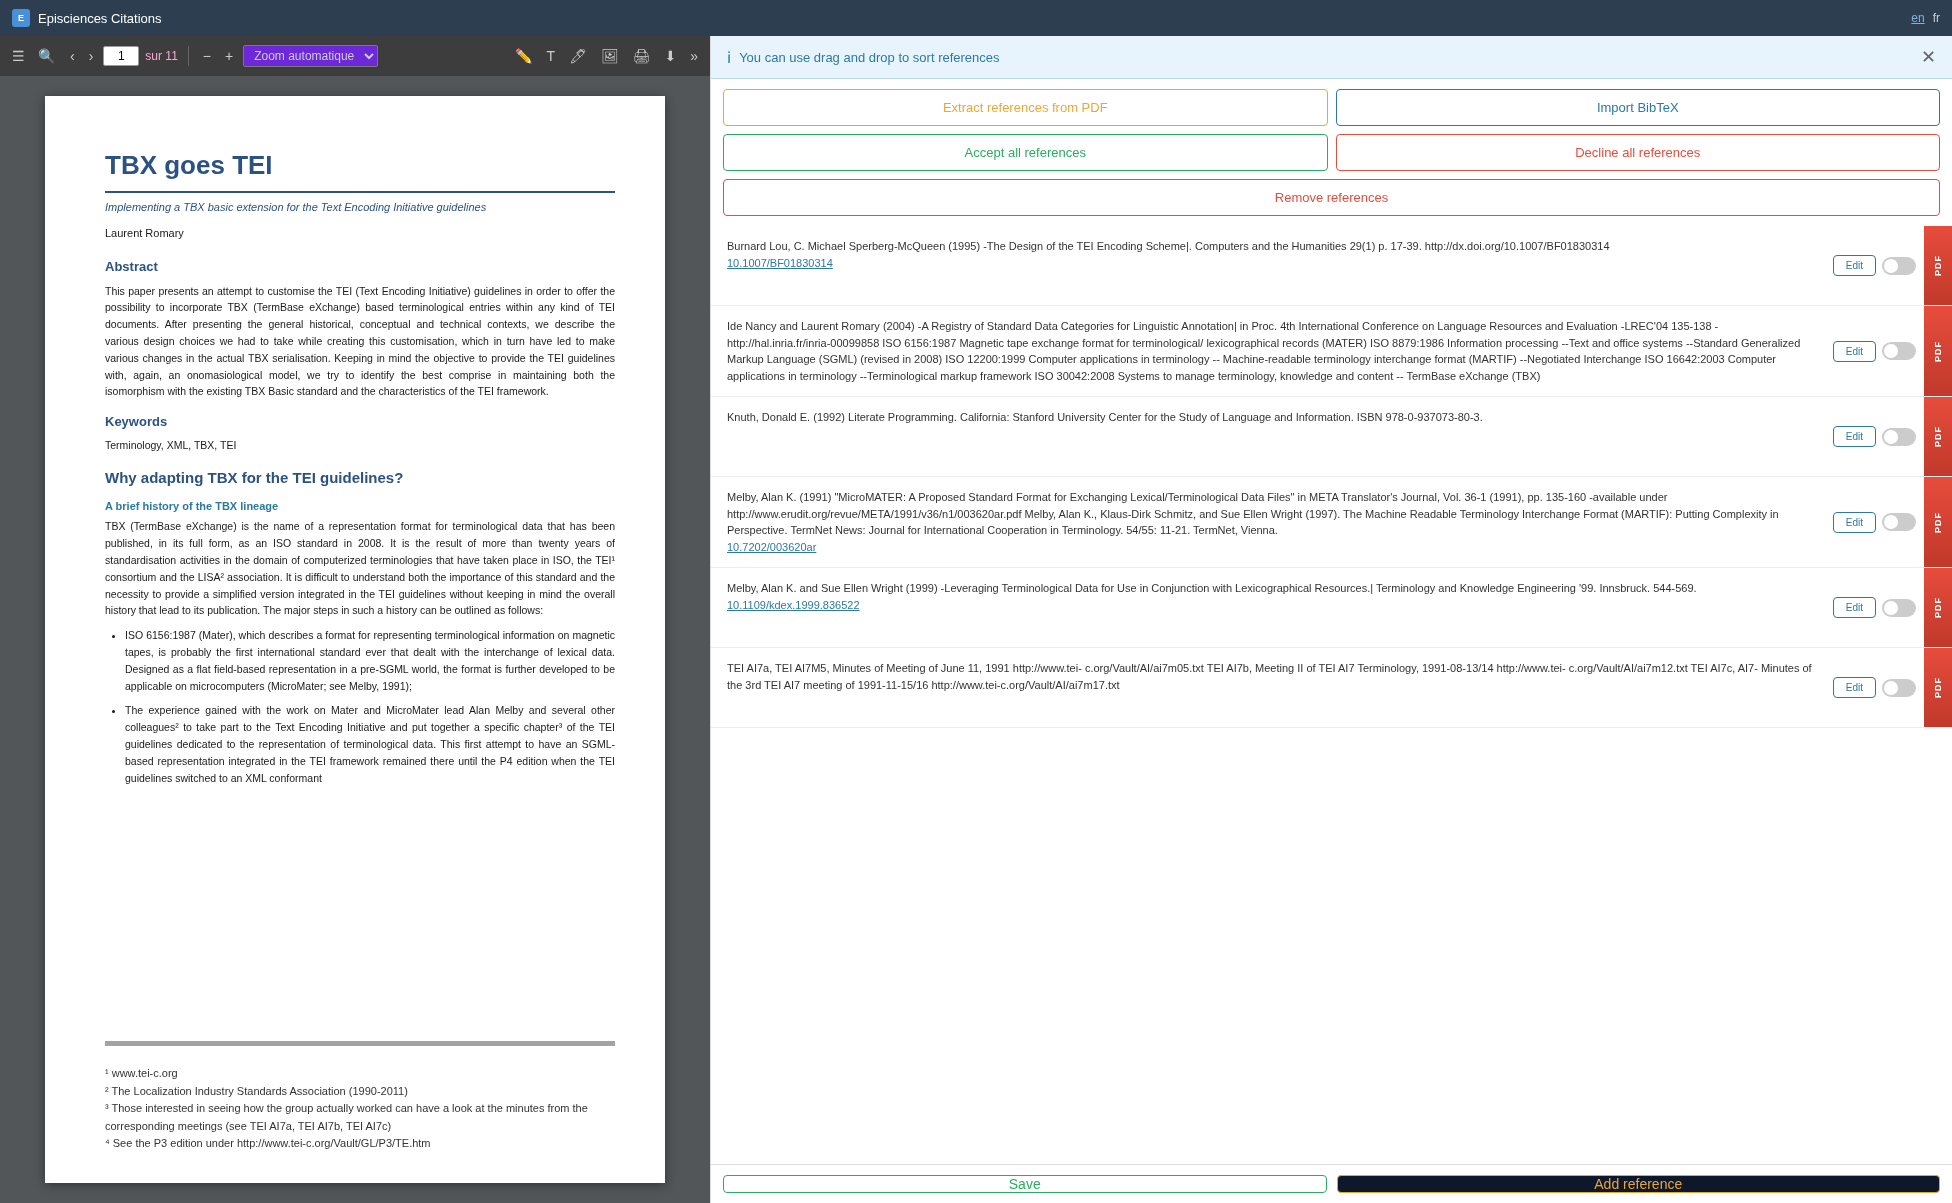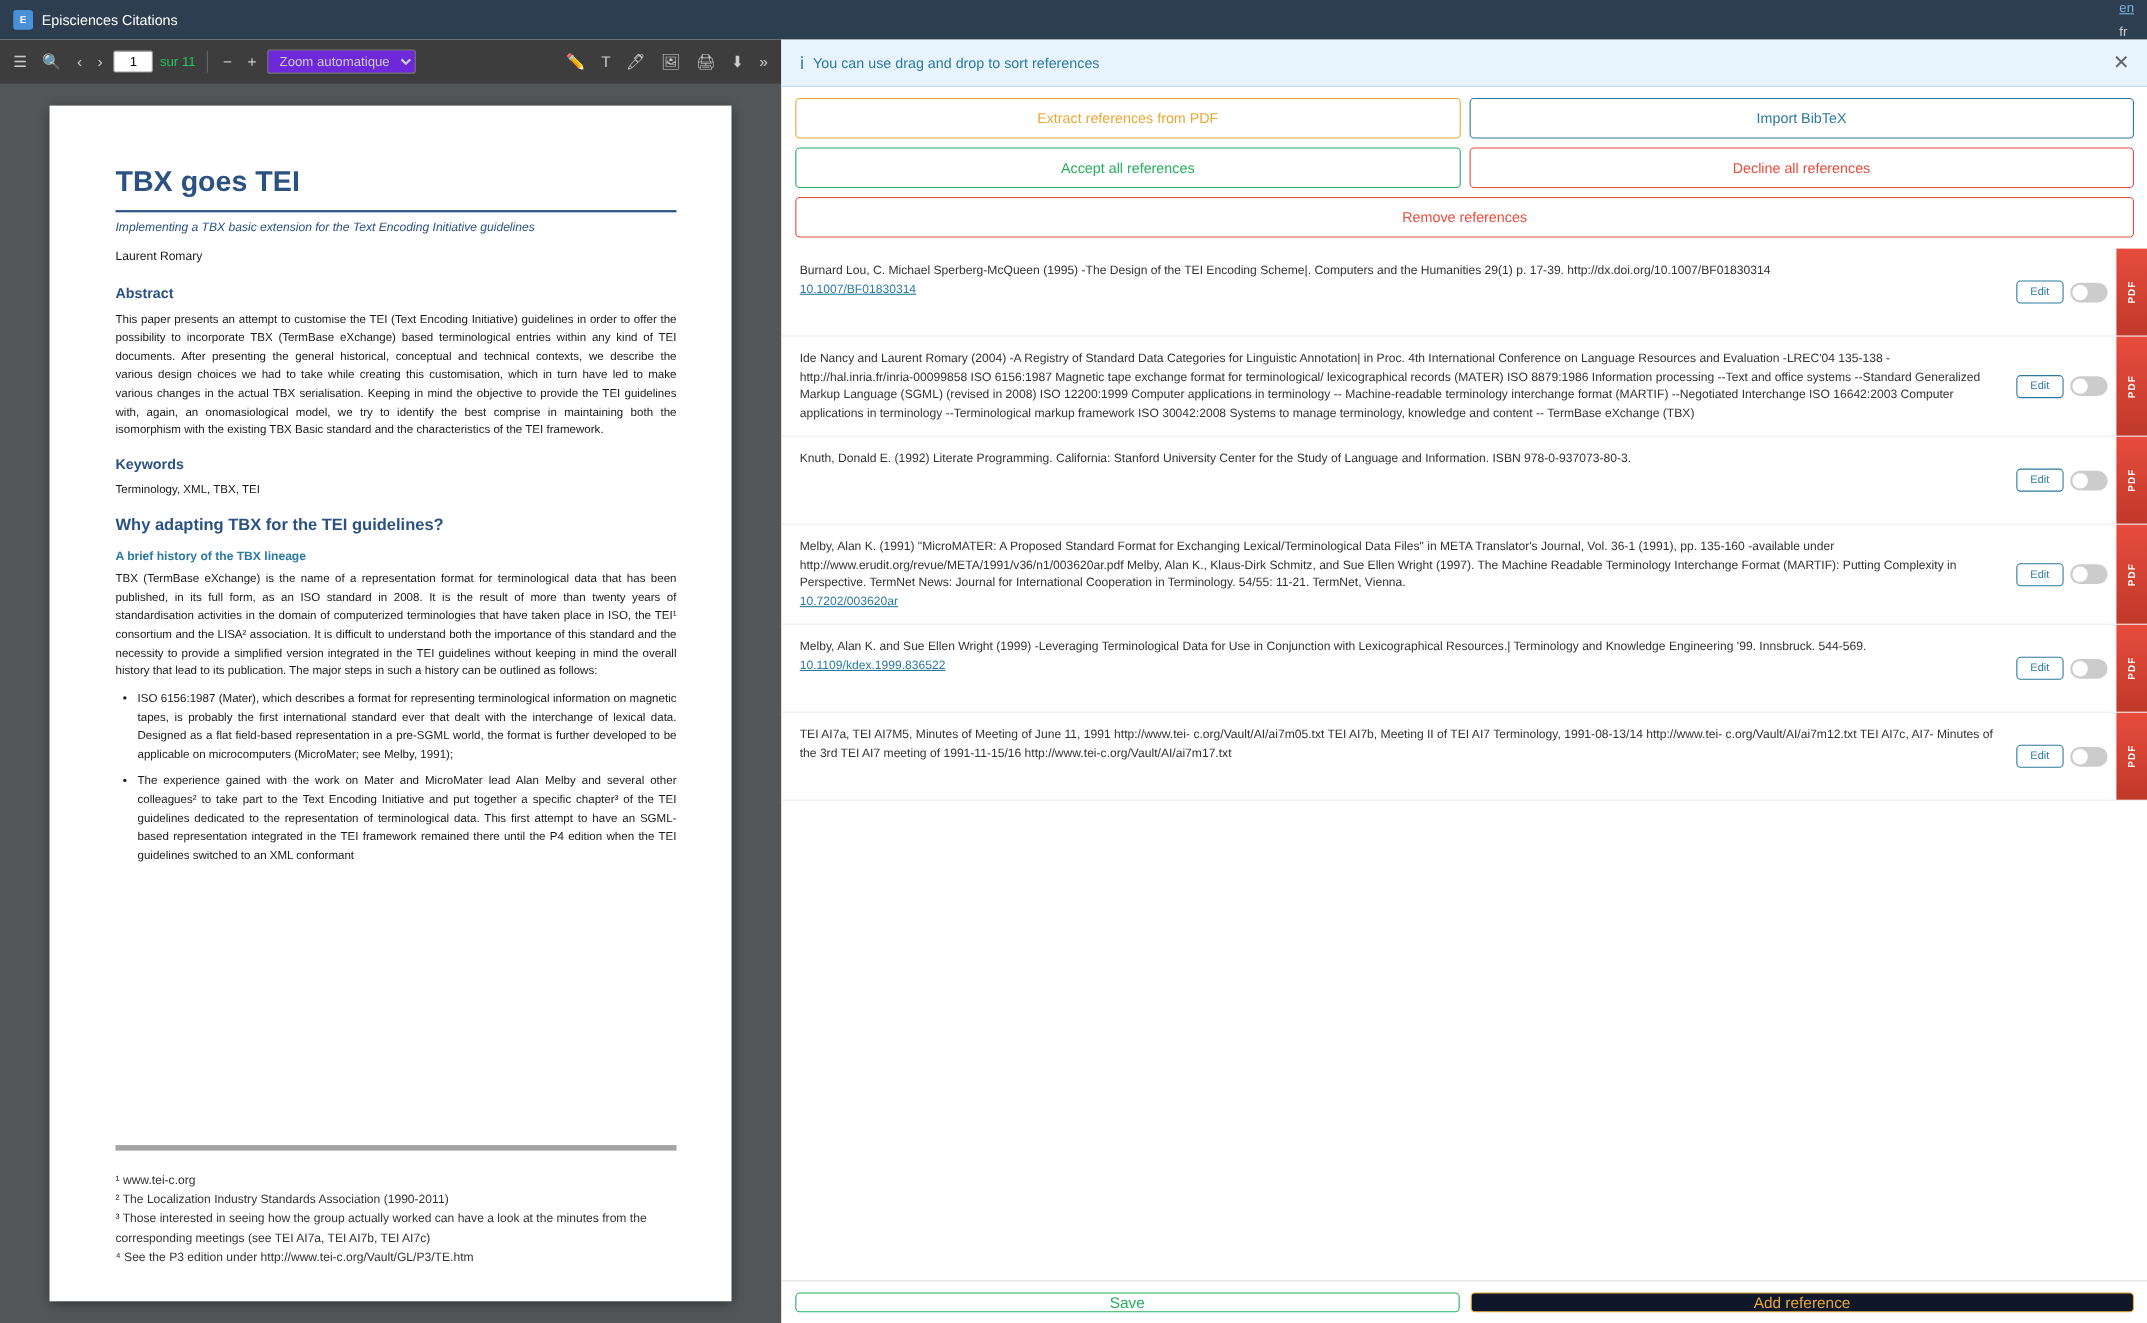--- a/index.html
+++ b/index.html
@@ -11,21 +11,21 @@
       color: white;
       height: 36px;
       display: flex;
       align-items: center;
       padding: 0 12px;
       font-size: 13px;
       justify-content: space-between;
     }
     #topbar-left { display: flex; align-items: center; gap: 8px; }
     #topbar-logo { width: 18px; height: 18px; background: #4a90d9; border-radius: 3px; display: flex; align-items: center; justify-content: center; font-size: 9px; color: white; font-weight: bold; }
-    #topbar-lang { display: flex; gap: 8px; font-size: 12px; flex-direction: column; }
+    #topbar-lang { display: flex; gap: 8px; font-size: 12px; }
     #lang-en { color: #7fb3e0; text-decoration: underline; }
     #lang-fr { color: #cccccc; }
 
     
     #main { display: flex; flex: 1; overflow: hidden; }
 
     
     #pdf-panel { flex: 0 0 710px; display: flex; flex-direction: column; background: #525659; }
     #pdf-toolbar {
       background: #3d3d3d;
@@ -47,21 +47,21 @@
     }
     #pdf-toolbar input {
       width: 36px;
       text-align: center;
       background: white;
       border: 1px solid #999;
       padding: 2px 4px;
       font-size: 12px;
       border-radius: 2px;
     }
-    #page-info { color: #22c55e; font-size: 12px; }
+    #page-info { color: #f9a8d4; font-size: 12px; }
     .toolbar-sep { width: 1px; height: 20px; background: #666; margin: 0 4px; }
     #zoom-select {
       background: #6d28d9;
       border: 1px solid #777;
       color: #ccc;
       padding: 2px 6px;
       font-size: 12px;
       border-radius: 2px;
     }
     #pdf-toolbar-icons { margin-left: auto; display: flex; gap: 6px; }

